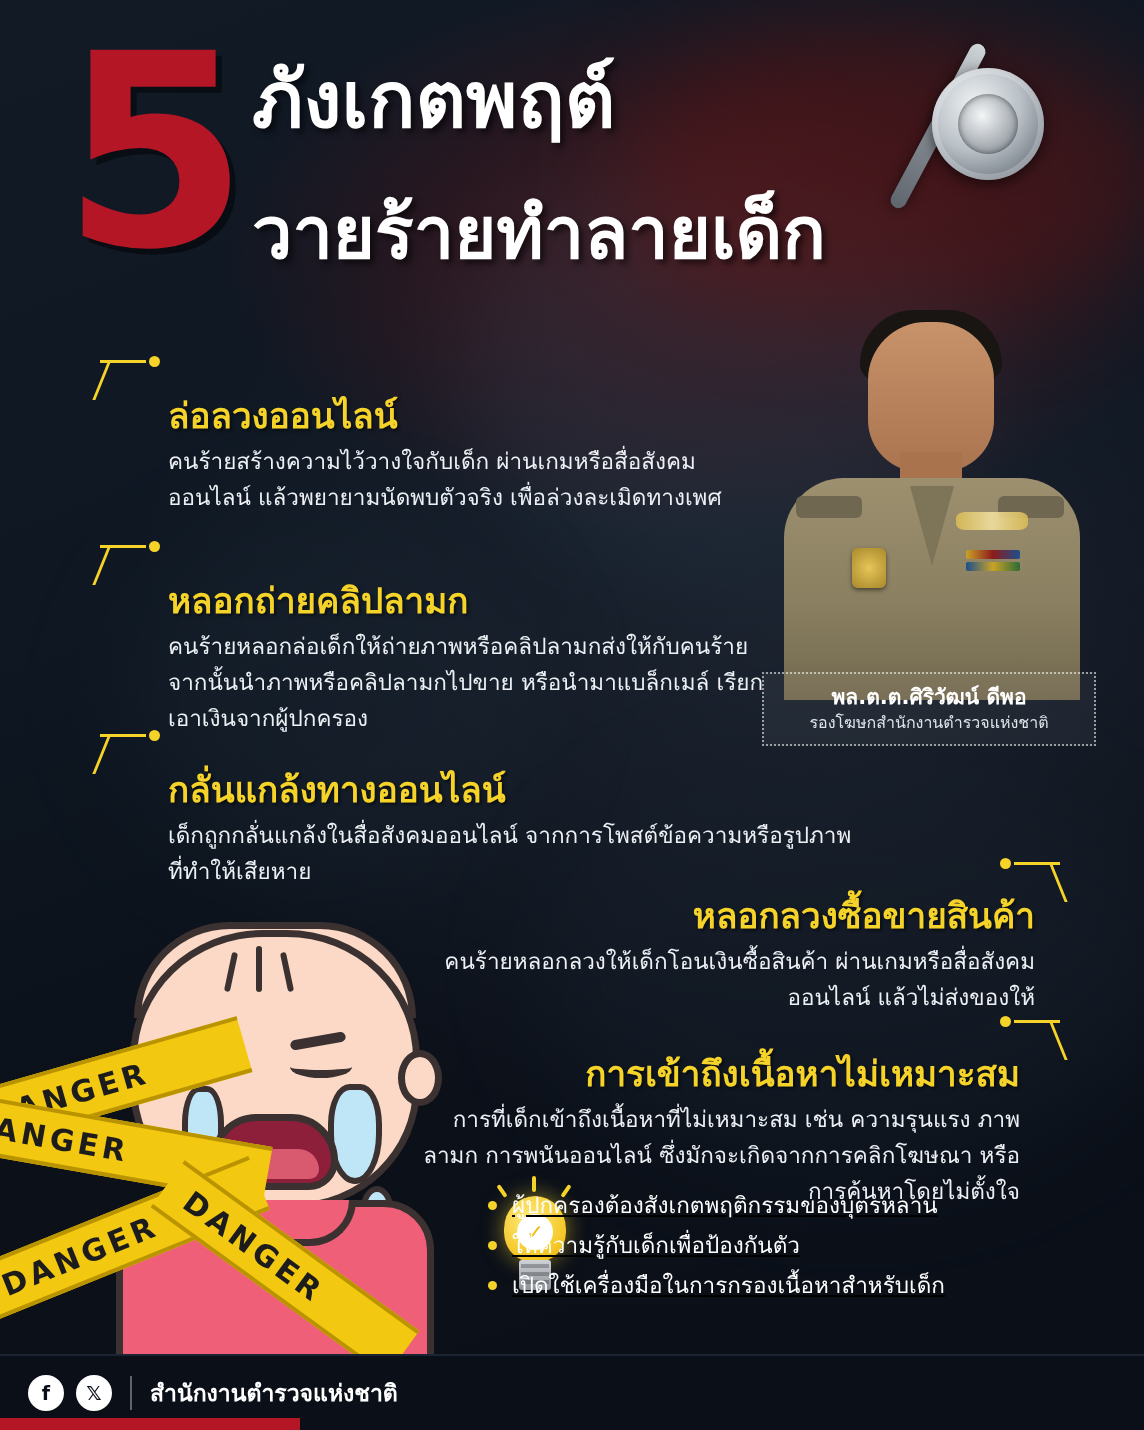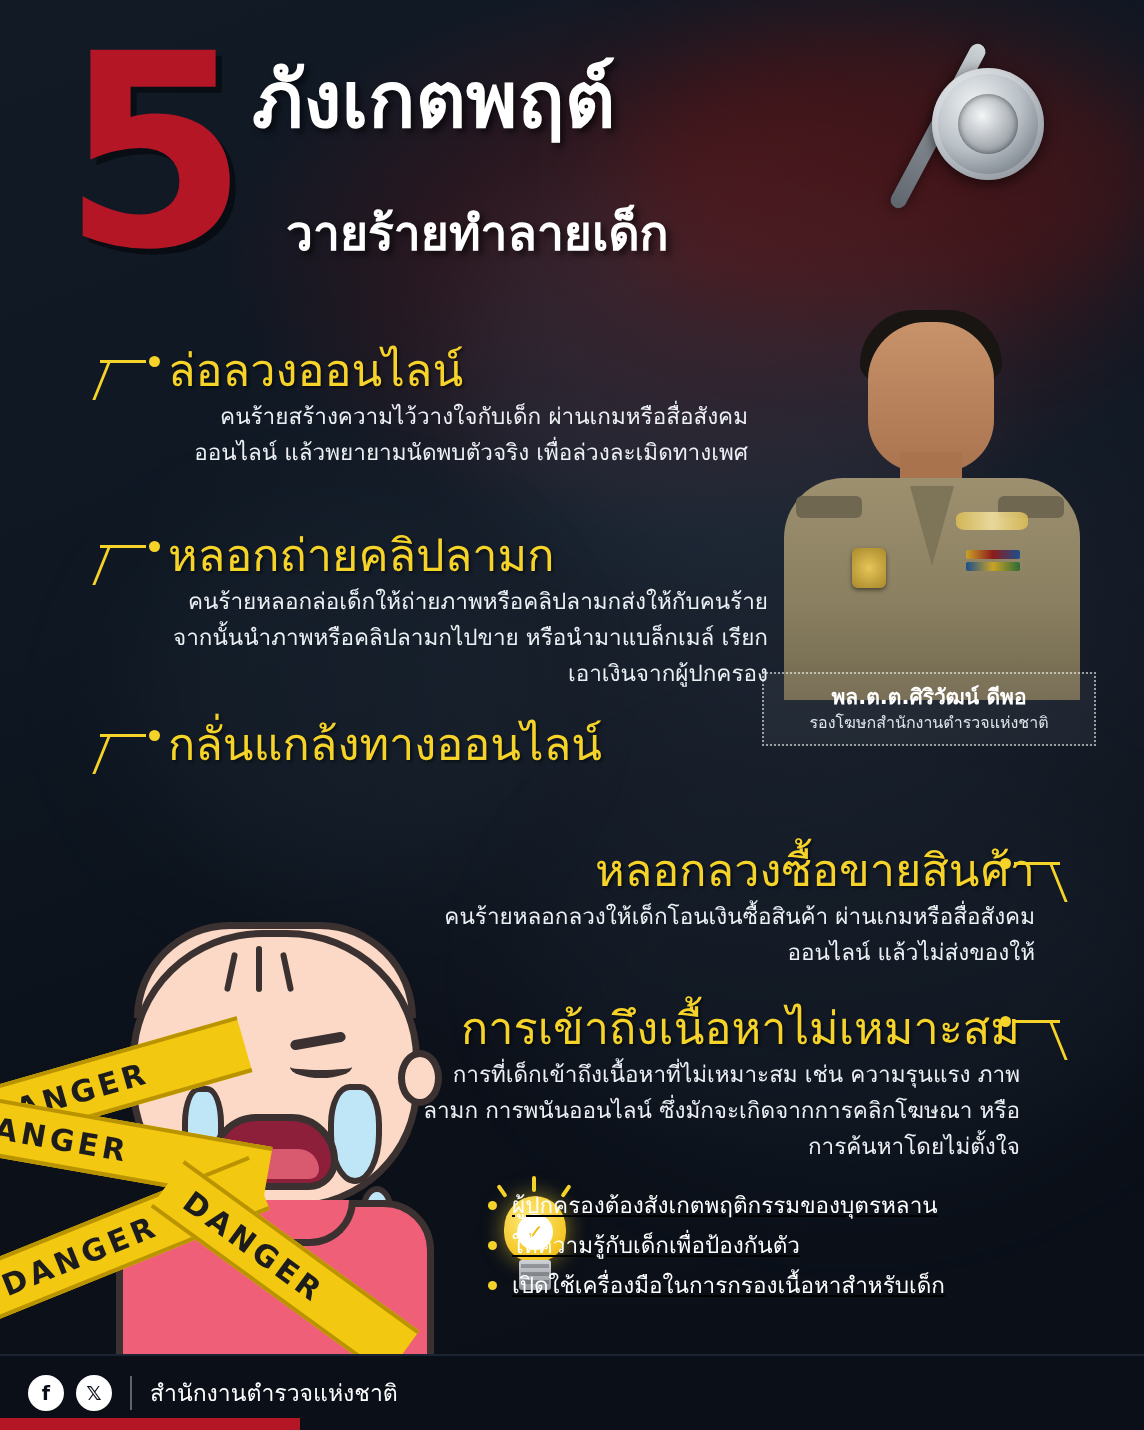--- a/index.html
+++ b/index.html
@@ -37,23 +37,22 @@
     letter-spacing: -6px;
     font-family: "DejaVu Sans", "Liberation Sans", sans-serif;
   }
   .title-1 {
     position: absolute; left: 252px; top: 52px;
     font-size: 78px; line-height: 96px; font-weight: 700; color: #ffffff;
     text-shadow: 4px 4px 6px rgba(0,0,0,.6);
   }
   .title-2 {
     position: absolute; left: 252px; top: 188px;
-    font-size: 48px; line-height: 90px; font-weight: 700; color: #ffffff;
+    font-size: 72px; line-height: 90px; font-weight: 700; color: #ffffff;
     text-shadow: 4px 4px 6px rgba(0,0,0,.6);
-    margin-left: 34px;
   }
   
   .emblem { position: absolute; left: 892px; top: 28px; width: 180px; height: 190px; }
   .emblem .baton {
     position: absolute; left: 38px; top: 6px; width: 16px; height: 184px;
     background: linear-gradient(180deg,#cfd4d8,#8d949b 45%,#5e656c);
     border-radius: 8px; transform: rotate(28deg); transform-origin: 50% 50%;
     box-shadow: 0 0 12px rgba(0,0,0,.5);
   }
   .emblem .disc {
@@ -123,25 +122,26 @@
     border: 2px dotted rgba(255,255,255,.55);
     background: rgba(255,255,255,.05);
     display: flex; flex-direction: column; align-items: center; justify-content: center;
   }
   .name-plate .n1 { color: #fff; font-size: 21px; font-weight: 700; line-height: 28px; }
   .name-plate .n2 { color: #dfe4ea; font-size: 16px; line-height: 24px; }
 
   
   .item { position: absolute; }
   .item .hd {
-    color: #f5d329; font-weight: 400; font-size: 45px; line-height: 46px;
+    color: #f5d329; font-weight: 700; font-size: 35px; line-height: 46px;
     text-shadow: 2px 2px 3px rgba(0,0,0,.5);
+    margin-top: 45px;
   }
   .item .bd {
-    color: #ecf0f4; font-size: 22.5px; line-height: 36px; margin-top: 4px; text-align: right;
+    color: #ecf0f4; font-size: 22.5px; line-height: 36px; margin-top: 4px;
   }
   .item.right .hd, .item.right .bd { text-align: right; }
 
   
   .elbow { position: absolute; width: 60px; height: 40px; }
   .elbow .v { position: absolute; left: 0; bottom: 0; width: 3px; height: 38px; background: #f5d329; transform: skewX(-22deg); }
   .elbow .h { position: absolute; left: 0; top: 0; width: 46px; height: 3px; background: #f5d329; }
   .elbow .dot { position: absolute; right: 0; top: -4px; width: 11px; height: 11px; border-radius: 50%; background: #f5d329; }
   .elbow.flip .v { left: auto; right: 0; transform: skewX(22deg); }
   .elbow.flip .h { left: auto; right: 0; }
@@ -249,21 +249,21 @@
   
   .footer {
     position: absolute; left: 0; bottom: 0; width: 1144px; height: 76px;
     background: #0a0f18; display: flex; align-items: center;
     border-top: 2px solid #1b2433;
   }
   .footer .redblock { position: absolute; left: 0; bottom: 0; width: 300px; height: 12px; background: #b51626; }
   .soc { width: 36px; height: 36px; border-radius: 50%; background: #fff; color: #0a0f18;
     display: flex; align-items: center; justify-content: center; font-weight: 800; font-size: 19px; }
   .footer .divider { width: 2px; height: 34px; background: #5b6572; margin: 0 18px; }
-  .footer .org { color: #ffffff; font-size: 23px; }
+  .footer .org { color: #ffffff; font-size: 23px; font-weight: bold; }
   .footer .right { margin-left: auto; display: flex; align-items: center; padding-right: 30px; }
   .globe {
     width: 34px; height: 34px; border-radius: 50%; border: 3px solid #fff; position: relative; margin-right: 16px;
   }
   .globe::before { content:""; position:absolute; left: 12px; top: -3px; width: 4px; height: 34px; background:#fff; border-radius:2px;}
   .globe::after { content:""; position:absolute; left: -3px; top: 12px; width: 34px; height: 4px; background:#fff; border-radius:2px;}
   .footer .url { color: #ffffff; font-size: 23px; }
 </style>
 </head>
 <body>
@@ -322,20 +322,21 @@
     <div class="bd">คนร้ายหลอกล่อเด็กให้ถ่ายภาพหรือคลิปลามกส่งให้กับคนร้าย จากนั้นนำภาพหรือคลิปลามกไปขาย หรือนำมาแบล็กเมล์ เรียกเอาเงินจากผู้ปกครอง</div>
   </div>
   <div class="elbow" style="left:100px; top:545px;">
     <div class="v"></div>
       <div class="h"></div>
       <div class="dot"></div>
   </div>
 
   <div class="item" style="left:168px; top:722px; width:690px;">
     <div class="hd">กลั่นแกล้งทางออนไลน์</div>
+    <div class="bd">เด็กถูกกลั่นแกล้งในสื่อสังคมออนไลน์ จากการโพสต์ข้อความหรือรูปภาพที่ทำให้เสียหาย</div>
   </div>
   <div class="elbow" style="left:100px; top:734px;">
     <div class="v"></div>
       <div class="h"></div>
       <div class="dot"></div>
   </div>
 
   <div class="item right" style="left:435px; top:848px; width:600px;">
     <div class="hd">หลอกลวงซื้อขายสินค้า</div>
     <div class="bd">คนร้ายหลอกลวงให้เด็กโอนเงินซื้อสินค้า ผ่านเกมหรือสื่อสังคมออนไลน์ แล้วไม่ส่งของให้</div>

